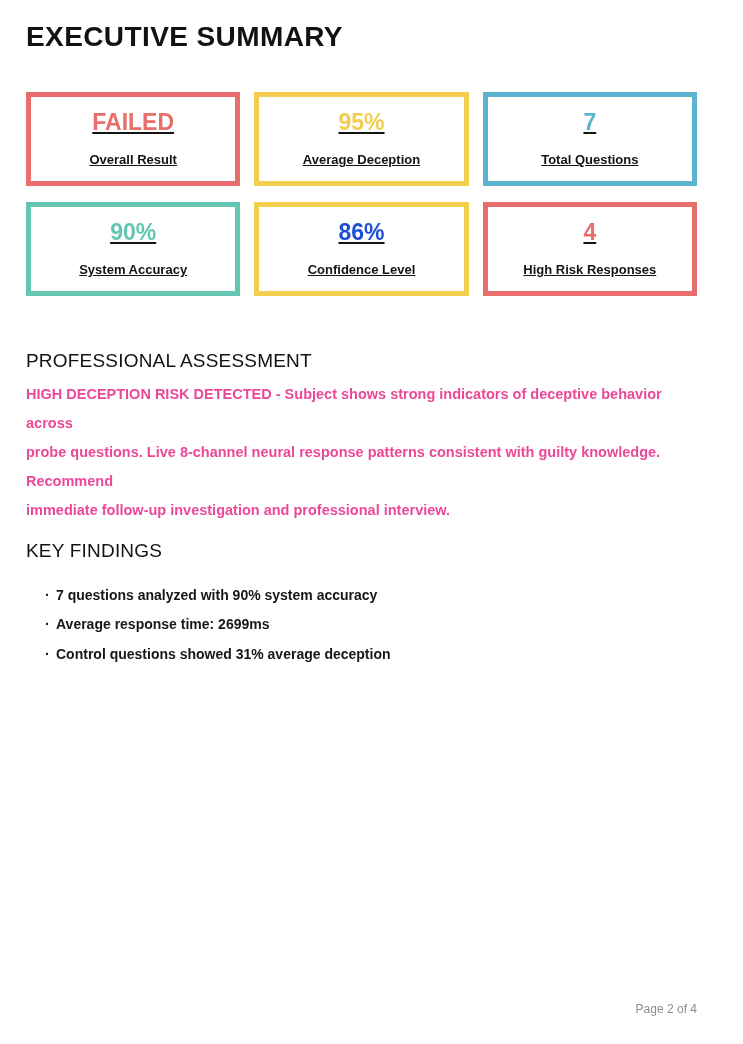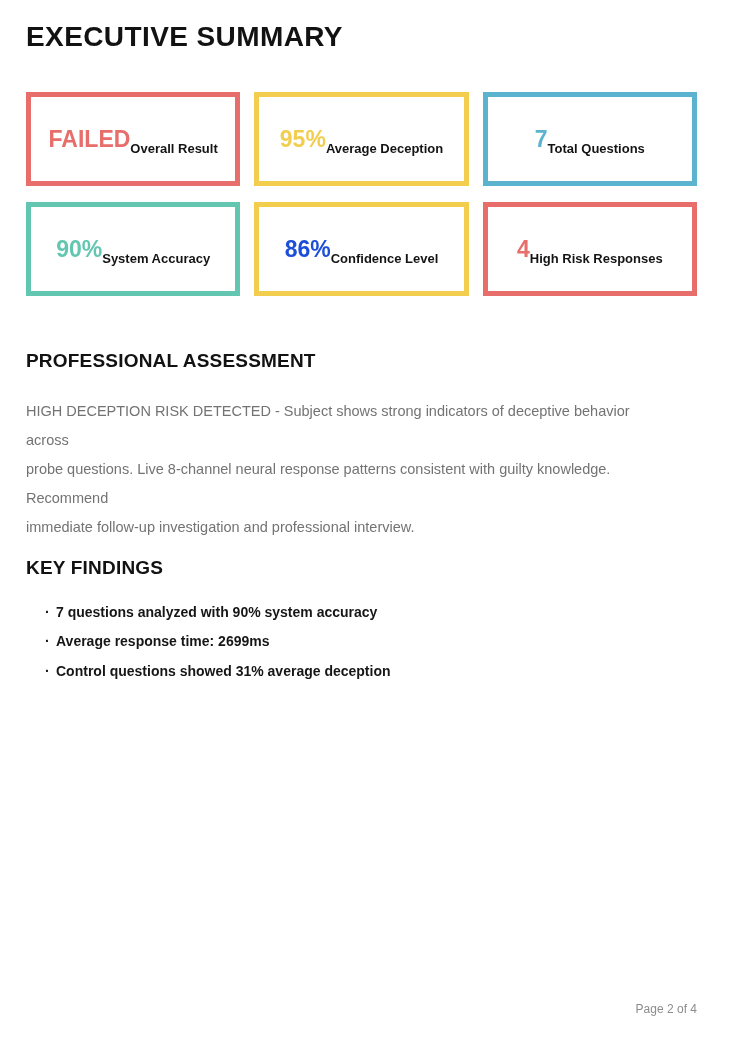--- a/index.html
+++ b/index.html
@@ -13,33 +13,33 @@
     font-size: 28px; font-weight: bold; letter-spacing: 0.4px;
     margin: 0; line-height: 30px; color: #121212;
   }
 
   .cards {
     display: grid; grid-template-columns: repeat(3, 1fr);
     column-gap: 14px; row-gap: 16px; margin-top: 40px;
   }
   .card {
     border: 5px solid #84cc16; background: #ffffff; height: 84px;
-    display: flex; flex-direction: row; align-items: center; justify-content: center;
+    display: flex; flex-direction: column; align-items: center; justify-content: center; text-decoration: underline;
   }
   .card-value { font-size: 23px; font-weight: bold; line-height: 1; }
   .card-label { font-size: 13px; font-weight: bold; color: #141414; margin-top: 18px; }
 
   .section-heading {
-    font-size: 19px; font-weight: bold; margin: 0; line-height: 22px; color: #121212;
+    font-size: 19px; font-weight: normal; margin: 0; line-height: 22px; color: #121212;
     letter-spacing: 0.2px;
   }
   .assessment-heading { margin-top: 54px; }
   .assessment-body {
-    margin-top: 25px; font-size: 14.5px; line-height: 29px; font-weight: normal;
-    color: #737373; white-space: pre-line; width: 650px;
+    margin-top: 8px; font-size: 14.5px; line-height: 29px; font-weight: bold;
+    color: #ec4899; white-space: pre-line; width: 650px;
   }
   .findings-heading { margin-top: 15px; }
   .findings-list { list-style: none; margin: 19px 0 0 0; padding: 0 0 0 19px; }
   .findings-list li {
     position: relative; padding-left: 11px;
     font-size: 14px; font-weight: bold; line-height: 29.3px; color: #161616;
   }
   .findings-list li::before {
     content: "\00B7"; position: absolute; left: 0; top: 0; font-weight: bold;
   }

